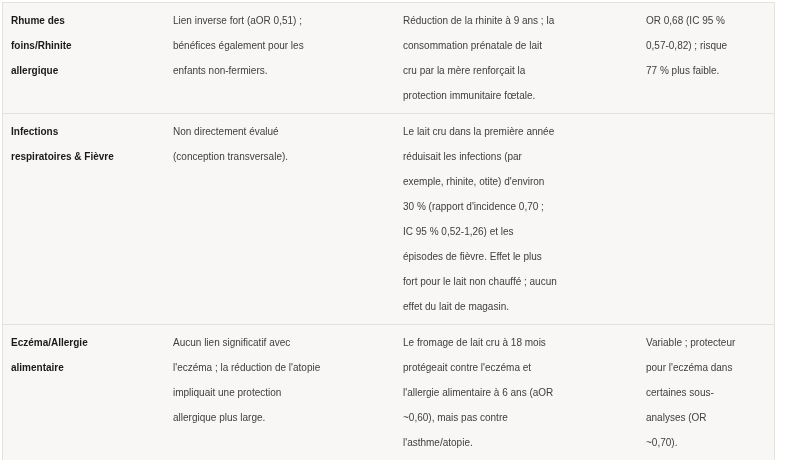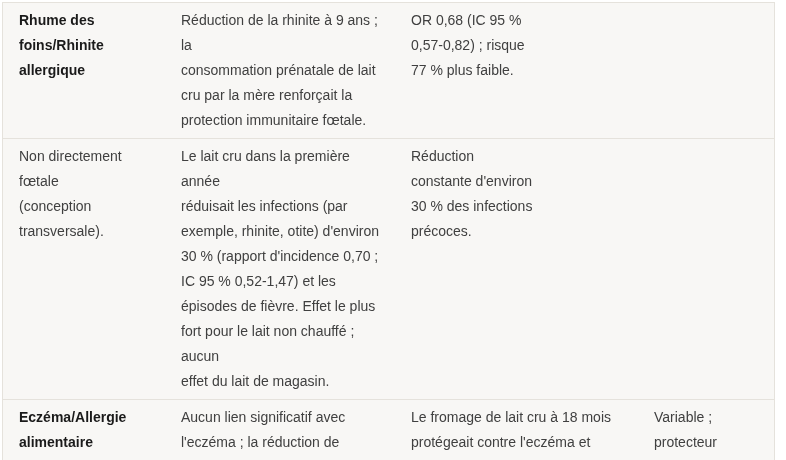--- a/index.html
+++ b/index.html
@@ -26,64 +26,64 @@
     overflow:hidden;
   }
   .row{
     display:grid;
     grid-template-columns:162px 230px 243px 1fr;
     border-bottom:1px solid var(--border-color);
   }
   .row:last-child{border-bottom:none;}
   .cell{
     padding:5px 10px 5px 8px;
-    font-size:14px;
+    font-size:10px;
     line-height:25px;
     color:var(--body-text);
     white-space:pre-line;
-    margin-left:8px;
   }
   .cell.head{
     font-weight:700;
     color:var(--header-text);
   }
 </style>
 </head>
 <body>
 
 <div class="table">
 
   <div class="row">
     <div class="cell head">Rhume des
 foins/Rhinite
 allergique</div>
+    <div class="cell">Lien inverse fort (aOR 0,51) ;
+bénéfices également pour les
+enfants non-fermiers.</div>
     <div class="cell">Réduction de la rhinite à 9 ans ; la
 consommation prénatale de lait
 cru par la mère renforçait la
 protection immunitaire fœtale.</div>
     <div class="cell">OR 0,68 (IC 95 %
 0,57-0,82) ; risque
 77 % plus faible.</div>
   </div>
 
   <div class="row">
-    <div class="cell">Non directement fœtale
+    <div class="cell head">Infections
+respiratoires &amp; Fièvre</div>
+    <div class="cell">Non directement évalué
 (conception transversale).</div>
     <div class="cell">Le lait cru dans la première année
 réduisait les infections (par
 exemple, rhinite, otite) d'environ
 30 % (rapport d'incidence 0,70 ;
-IC 95 % 0,52-1,47) et les
+IC 95 % 0,52-1,26) et les
 épisodes de fièvre. Effet le plus
 fort pour le lait non chauffé ; aucun
 effet du lait de magasin.</div>
-    <div class="cell">Réduction
-constante d'environ
-30 % des infections
-précoces.</div>
   </div>
 
   <div class="row">
     <div class="cell head">Eczéma/Allergie
 alimentaire</div>
     <div class="cell">Aucun lien significatif avec
 l'eczéma ; la réduction de l'atopie
 impliquait une protection
 allergique plus large.</div>
     <div class="cell">Le fromage de lait cru à 18 mois

